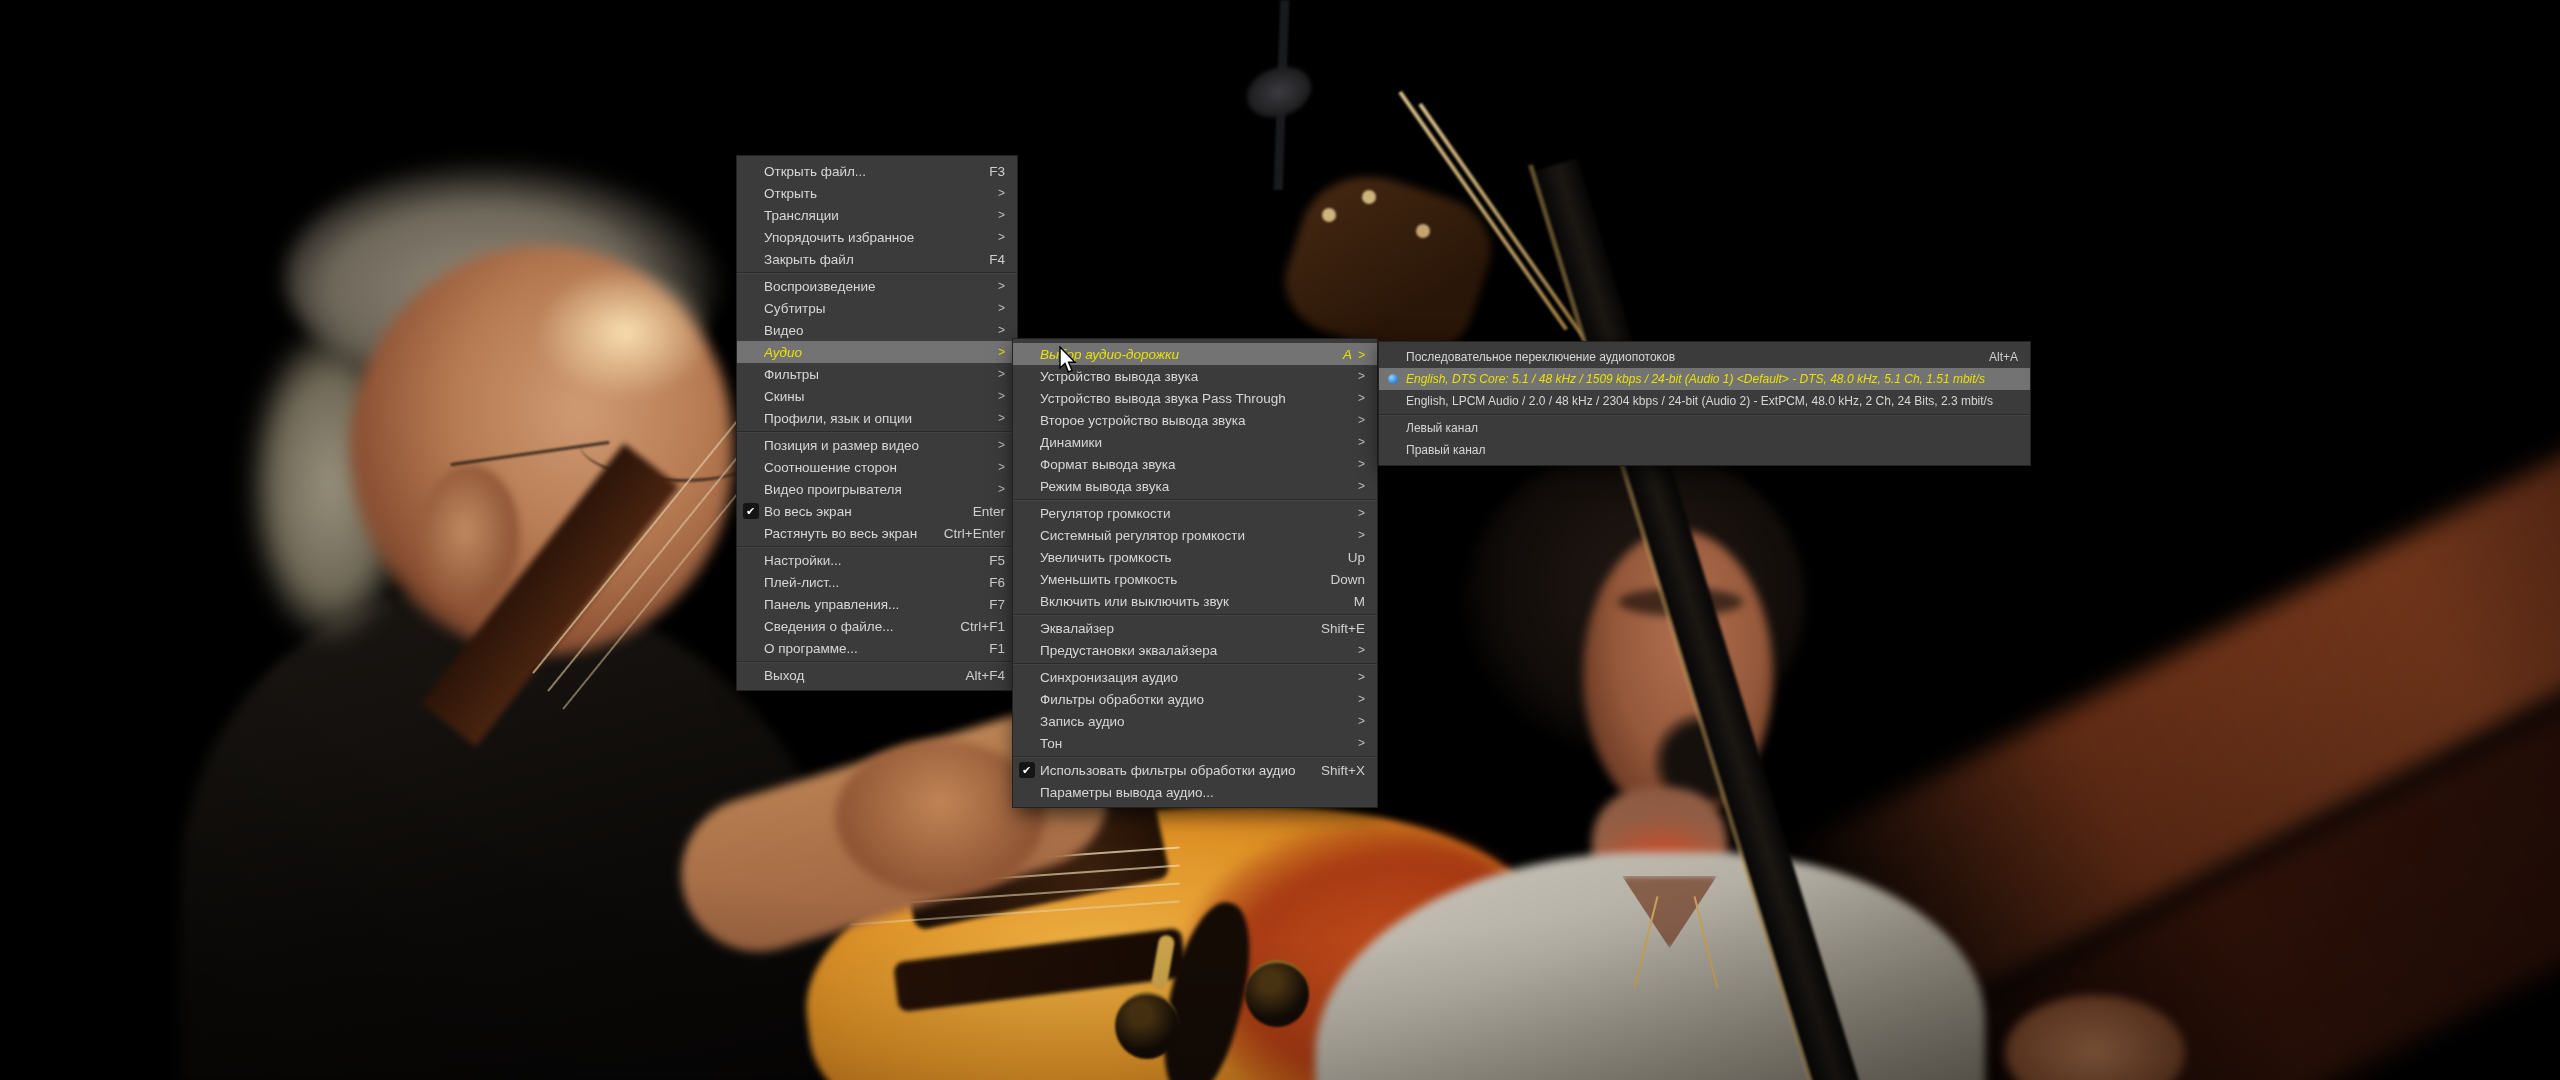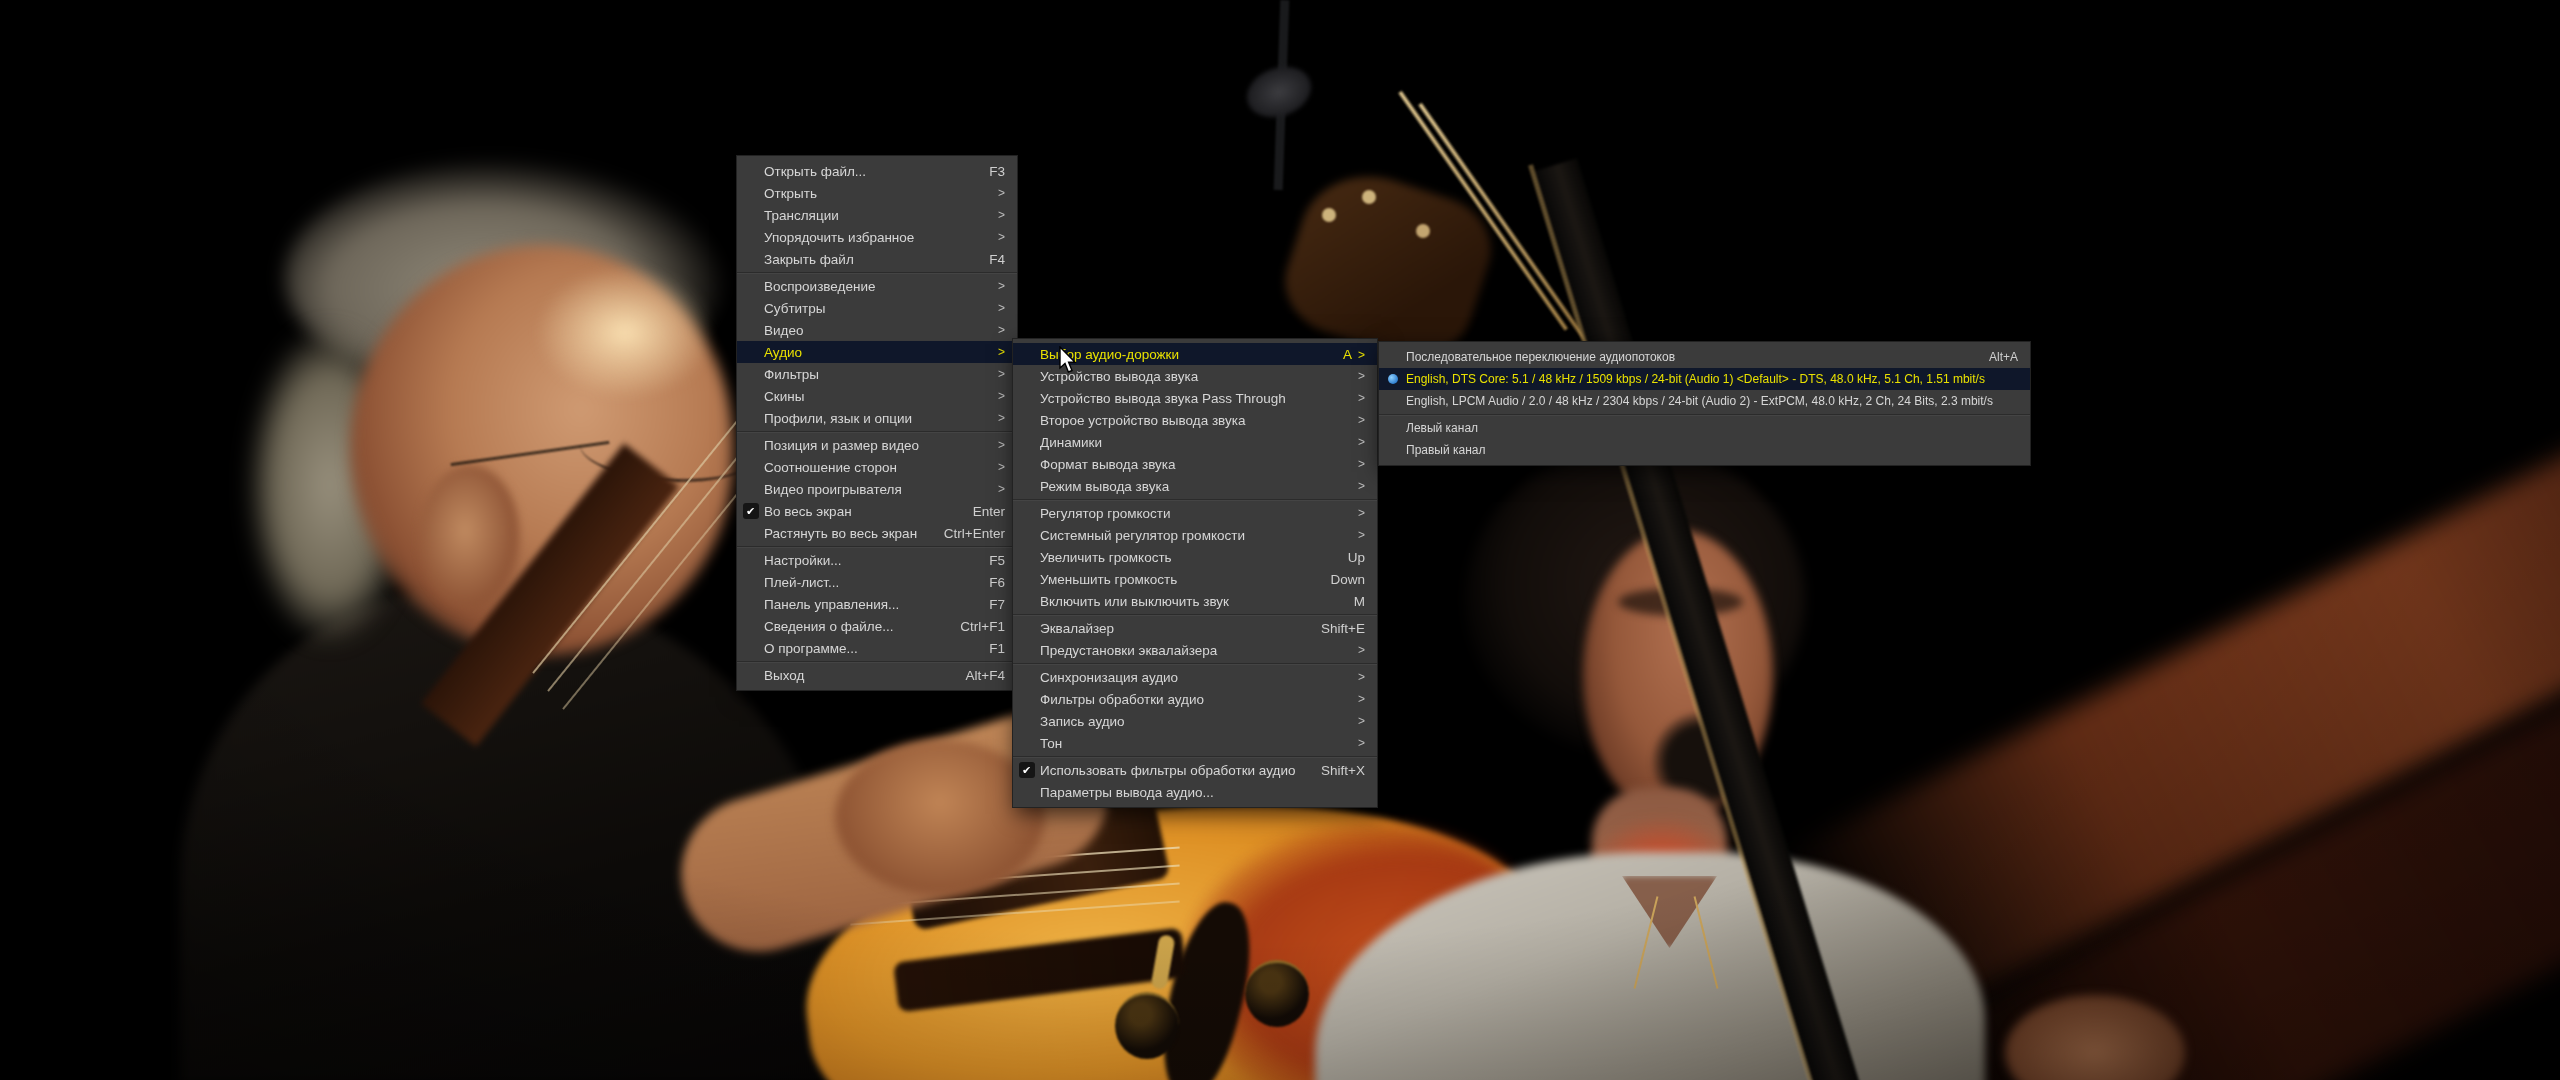--- a/index.html
+++ b/index.html
@@ -72,21 +72,21 @@
   .menu{position:absolute;box-sizing:border-box;background:#3b3b3b;border:1px solid #222;
         box-shadow:3px 6px 20px rgba(0,0,0,.65);padding:4px 0;z-index:10;}
   .row{display:flex;align-items:center;height:22px;font-size:13.5px;color:#d6d6d6;
        padding-right:12px;white-space:nowrap;overflow:hidden;}
   .menu-track .row{font-size:12px;}
   .row .ic{width:27px;flex:none;display:flex;align-items:center;justify-content:center;}
   .row .lbl{flex:1;overflow:hidden;}
   .row .rt{display:flex;align-items:flex-end;gap:5px;margin-left:14px;flex:none;}
   .row .sc{color:#cfcfcf;}
   .row .ar{color:#bdbdbd;font-size:12px;width:8px;text-align:right;}
-  .row.hl{background:#0f172a;color:#e9e100;}
+  .row.hl{background:#737373;color:#e9e100;font-style:italic;}
   .row.hl .sc,.row.hl .ar{color:#e9e100;}
   .sep{height:1px;background:#2b2b2b;margin:2px 0;box-shadow:0 1px 0 rgba(110,110,110,.18);}
   .chkbox{width:16px;height:16px;border-radius:3px;background:#151515;color:#fff;
           font-size:11px;line-height:16px;text-align:center;}
   .radio{width:10px;height:10px;border-radius:50%;
          background:radial-gradient(circle at 35% 35%,#8fd0ff,#2f7fd0 70%,#1f5fa8);}
   .cursor{position:absolute;left:1058px;top:346px;z-index:50;}
 </style>
 </head>
 <body>

